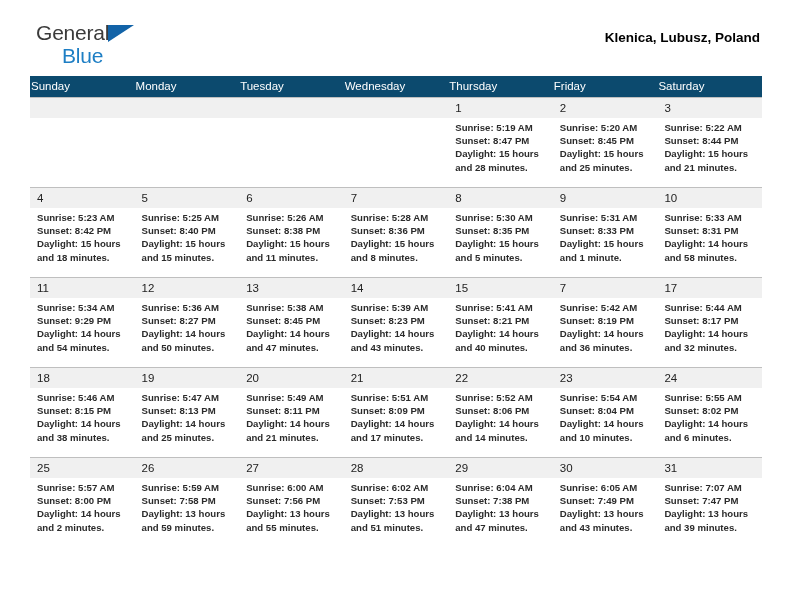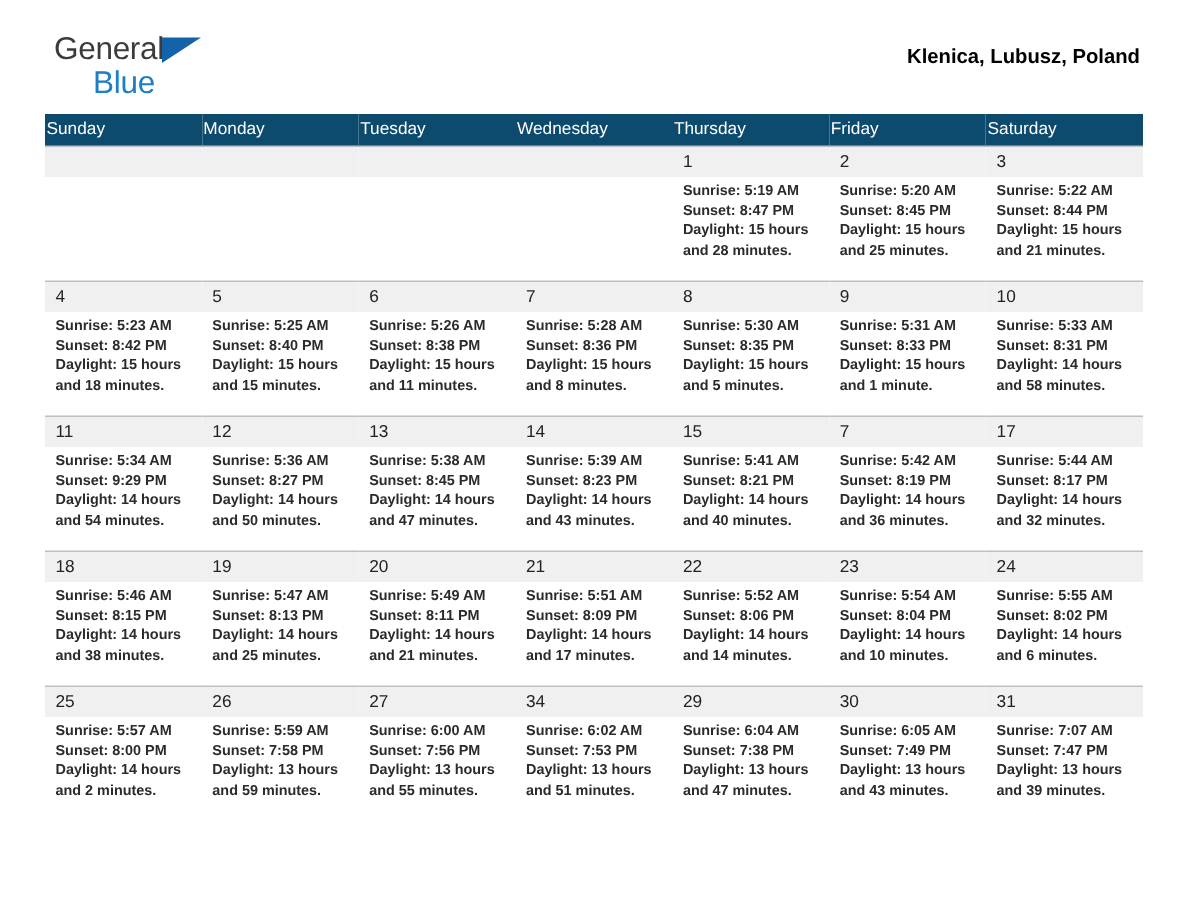--- a/index.html
+++ b/index.html
@@ -423,21 +423,21 @@
           <td>
             <div class="daynum">27</div>
             <div class="cell-body">
               <div>Sunrise: 6:00 AM</div>
               <div>Sunset: 7:56 PM</div>
               <div>Daylight: 13 hours</div>
               <div>and 55 minutes.</div>
             </div>
           </td>
           <td>
-            <div class="daynum">34</div>
+            <div class="daynum">28</div>
             <div class="cell-body">
               <div>Sunrise: 6:02 AM</div>
               <div>Sunset: 7:53 PM</div>
               <div>Daylight: 13 hours</div>
               <div>and 51 minutes.</div>
             </div>
           </td>
           <td>
             <div class="daynum">29</div>
             <div class="cell-body">

